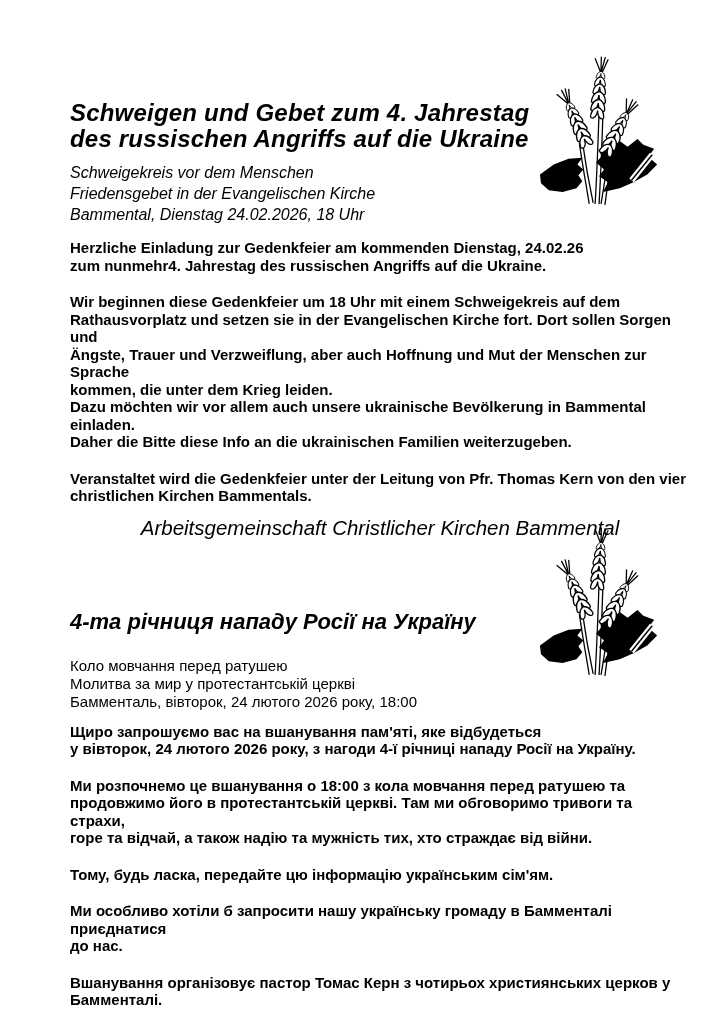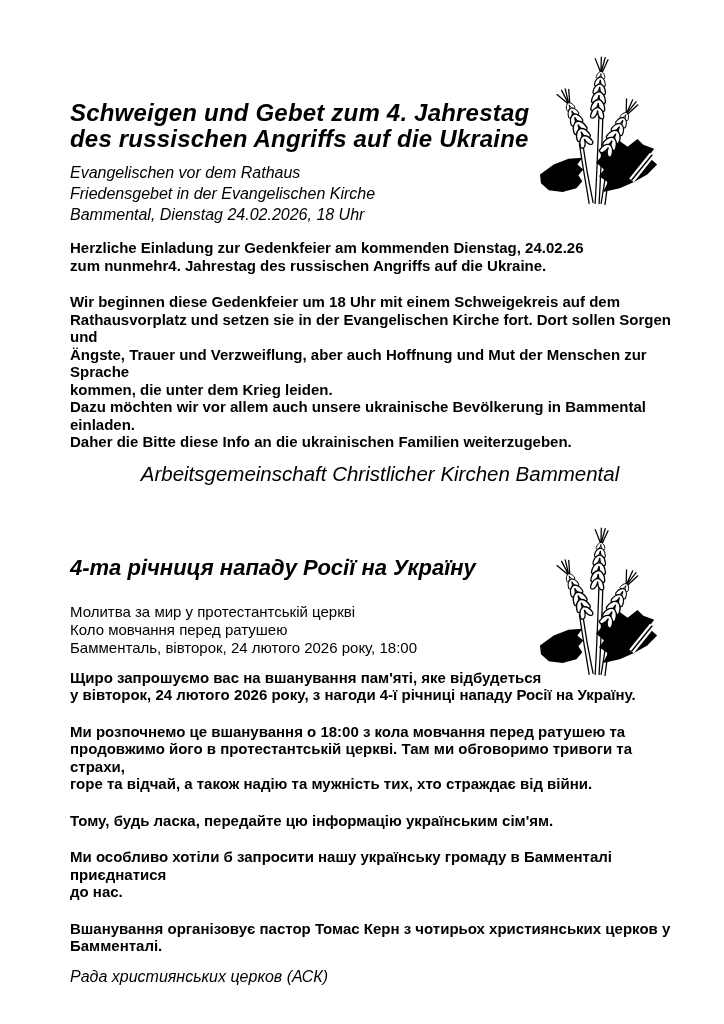--- a/index.html
+++ b/index.html
@@ -124,40 +124,42 @@
 </svg>
 
 <div class="content">
 
   <section>
     <h1 class="doc-title">
       <div>Schweigen und Gebet zum 4. Jahrestag</div>
       <div>des russischen Angriffs auf die Ukraine</div>
     </h1>
     <div class="subtitle-de">
-      <div>Evangelischen vor dem Rathaus</div>
+      <div>Schweigekreis vor dem Menschen</div>
       <div>Friedensgebet in der Evangelischen Kirche</div>
       <div>Bammental, Dienstag 24.02.2026, 18 Uhr</div>
     </div>
     <p class="body-par">Herzliche Einladung zur Gedenkfeier am kommenden Dienstag, 24.02.26
 zum nunmehr4. Jahrestag des russischen Angriffs auf die Ukraine.</p>
     <p class="body-par">Wir beginnen diese Gedenkfeier um 18 Uhr mit einem Schweigekreis auf dem
 Rathausvorplatz und setzen sie in der Evangelischen Kirche fort. Dort sollen Sorgen und
 Ängste, Trauer und Verzweiflung, aber auch Hoffnung und Mut der Menschen zur Sprache
 kommen, die unter dem Krieg leiden.
 Dazu möchten wir vor allem auch unsere ukrainische Bevölkerung in Bammental einladen.
 Daher die Bitte diese Info an die ukrainischen Familien weiterzugeben.</p>
+    <p class="body-par">Veranstaltet wird die Gedenkfeier unter der Leitung von Pfr. Thomas Kern von den vier
+christlichen Kirchen Bammentals.</p>
     <div class="signature-de">Arbeitsgemeinschaft Christlicher Kirchen Bammental</div>
   </section>
 
   <section class="ua-section">
     <h2 class="doc-title-ua">4-та річниця нападу Росії на Україну</h2>
     <div class="subtitle-ua">
+      <div>Коло мовчання перед ратушею</div>
       <div>Молитва за мир у протестантській церкві</div>
-      <div>Коло мовчання перед ратушею</div>
       <div>Бамменталь, вівторок, 24 лютого 2026 року, 18:00</div>
     </div>
     <p class="body-par">Щиро запрошуємо вас на вшанування пам'яті, яке відбудеться
 у вівторок, 24 лютого 2026 року, з нагоди 4-ї річниці нападу Росії на Україну.</p>
     <p class="body-par">Ми розпочнемо це вшанування о 18:00 з кола мовчання перед ратушею та
 продовжимо його в протестантській церкві. Там ми обговоримо тривоги та страхи,
 горе та відчай, а також надію та мужність тих, хто страждає від війни.</p>
     <p class="body-par">Тому, будь ласка, передайте цю інформацію українським сім'ям.</p>
     <p class="body-par">Ми особливо хотіли б запросити нашу українську громаду в Бамменталі приєднатися
 до нас.</p>

